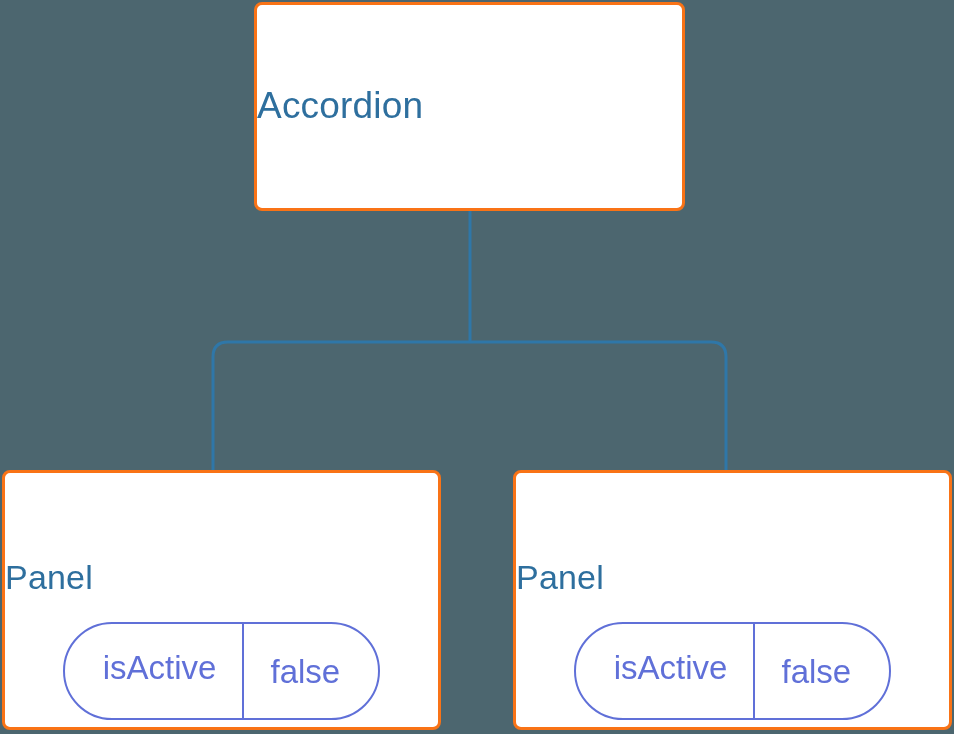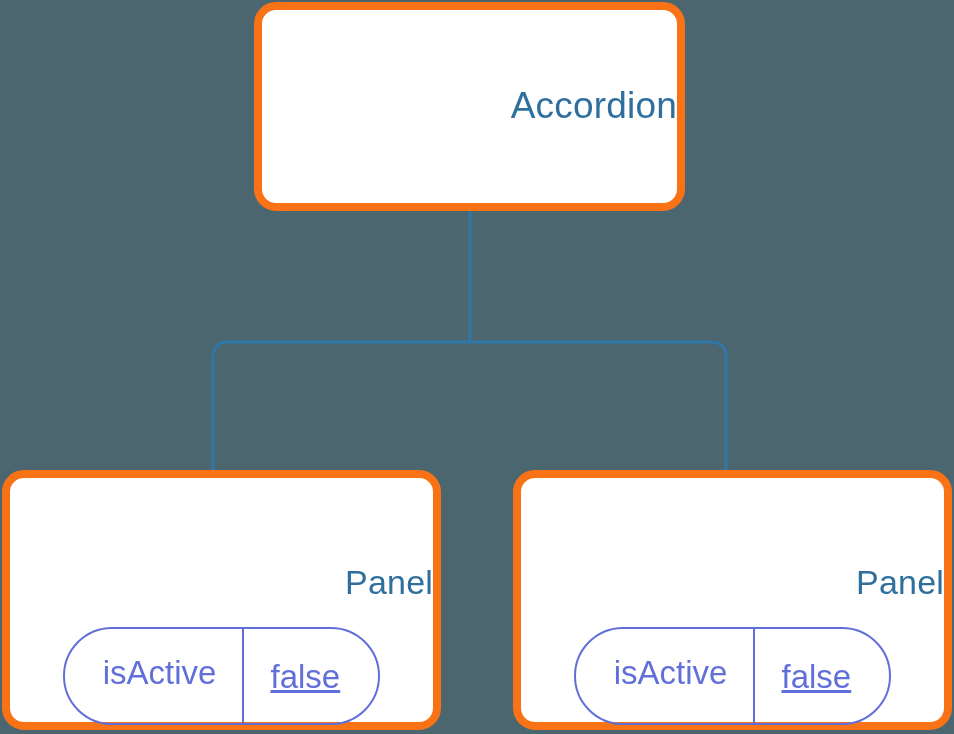--- a/index.html
+++ b/index.html
@@ -30,25 +30,25 @@
     width: 954px;
     height: 734px;
     pointer-events: none;
   }
 
   
   .node {
     position: absolute;
     box-sizing: border-box;
     background: #ffffff;
-    border: 8px solid #f97316;
-    border-radius: 22px;
+    border: 3px solid #f97316;
+    border-radius: 8px;
     display: flex;
     flex-direction: column;
-    align-items: flex-end;
+    align-items: flex-start;
   }
   .node-root {
     left: 254px;
     top: 2px;
     width: 431px;
     height: 209px;
     justify-content: center;
   }
   .node-left {
     left: 2px;
@@ -104,21 +104,20 @@
     font-size: 33px;
     line-height: 1;
     white-space: nowrap;
   }
   .prop-key {
     padding: 0 26px 8px 38px;
   }
   .prop-val {
     padding: 0 38px 0 26px;
     border-left: 2px solid #6070d8;
-    text-decoration: underline;
   }
 </style>
 </head>
 <body>
 
 <div id="stage">
 
   <svg id="edges" viewBox="0 0 954 734">
 
     <path d="M 470 211 L 470 342" fill="none" stroke="#2f77a8" stroke-width="3" stroke-linecap="butt"></path>

